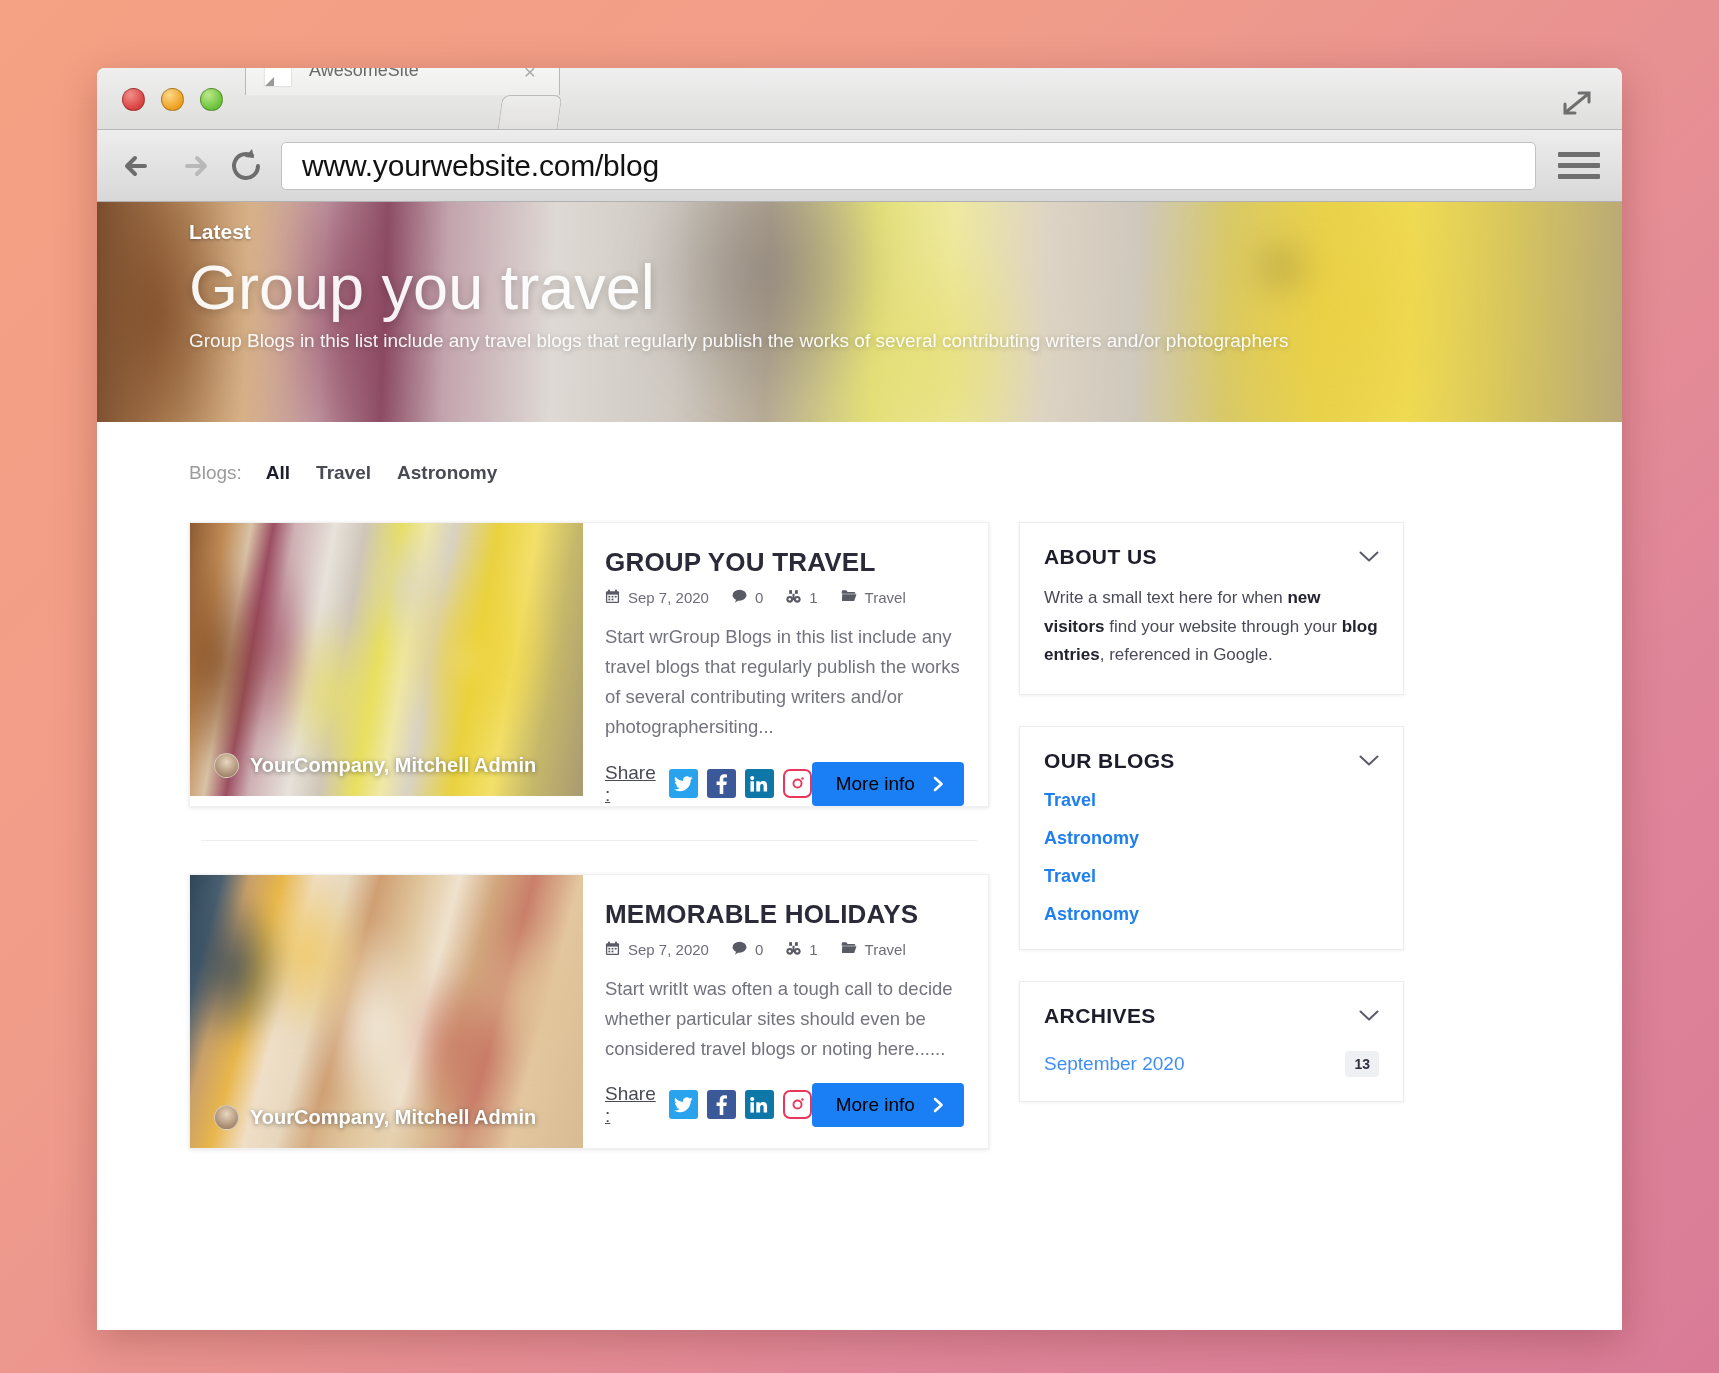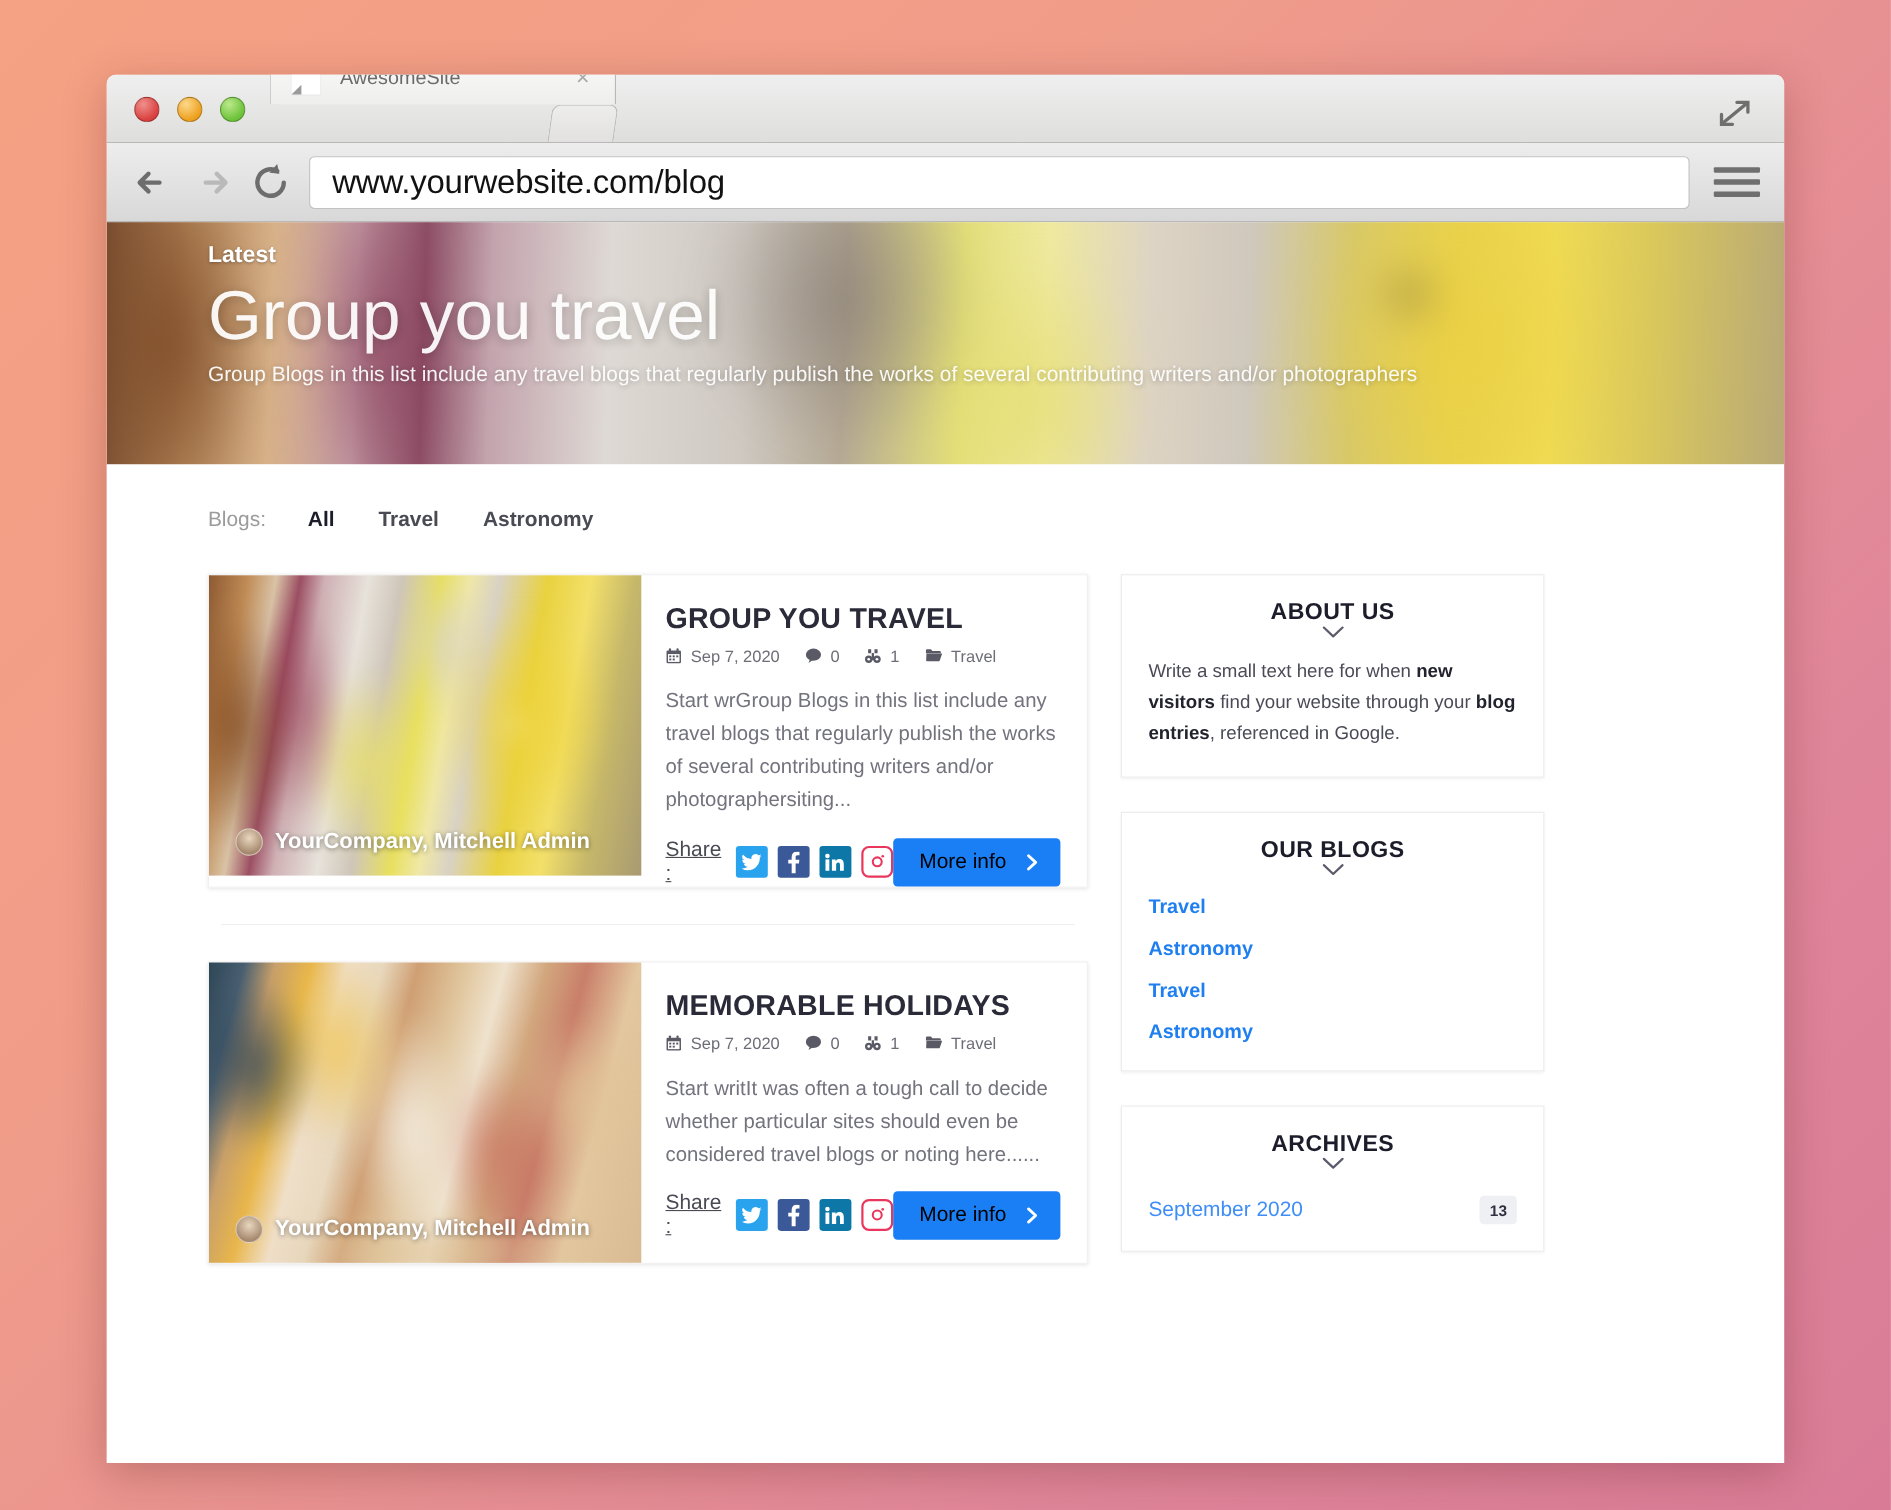--- a/index.html
+++ b/index.html
@@ -144,21 +144,21 @@
     text-shadow: 0 1px 6px rgba(0,0,0,.3);
     opacity: .92;
   }
 
   
   #page { background: #fff; padding: 0 0 0 0; height: 908px; }
 
   #filter-bar {
     padding: 40px 0 0 92px;
     font-size: 19px; color: #9b9b9b;
-    display: flex; align-items: center; gap: 20px;
+    display: flex; align-items: center; gap: 6px;
   }
   #filter-bar .flabel { margin-right: 8px; }
   #filter-bar .fitem {
     font-weight: bold; color: #4a4a55; padding: 0 10px; cursor: pointer;
   }
   #filter-bar .fitem.active { color: #1c1c2b; }
 
   #content {
     display: flex; gap: 30px;
     padding: 38px 92px 0 92px;
@@ -267,21 +267,21 @@
   .art-divider { border-top: 1px solid #eeeeee; margin: 33px 12px; }
 
   
   .panel {
     background: #fff; border: 1px solid #ececec;
     box-shadow: 0 1px 3px rgba(0,0,0,.06);
     margin-bottom: 31px;
     padding: 22px 24px 24px 24px;
   }
   .panel-head {
-    display: flex; align-items: center; justify-content: space-between; flex-direction: column;
+    display: flex; align-items: center; justify-content: space-between;
   }
   .panel-title {
     font-size: 21px; font-weight: bold; color: #1c1c2b; letter-spacing: .4px;
   }
   .chev { color:#5b5b6b; cursor:pointer; }
   .panel-text {
     margin-top: 15px; font-size: 17px; line-height: 1.68; color: #4b4b58;
   }
   .panel-text b { color:#23232f; }
   .blog-link {

